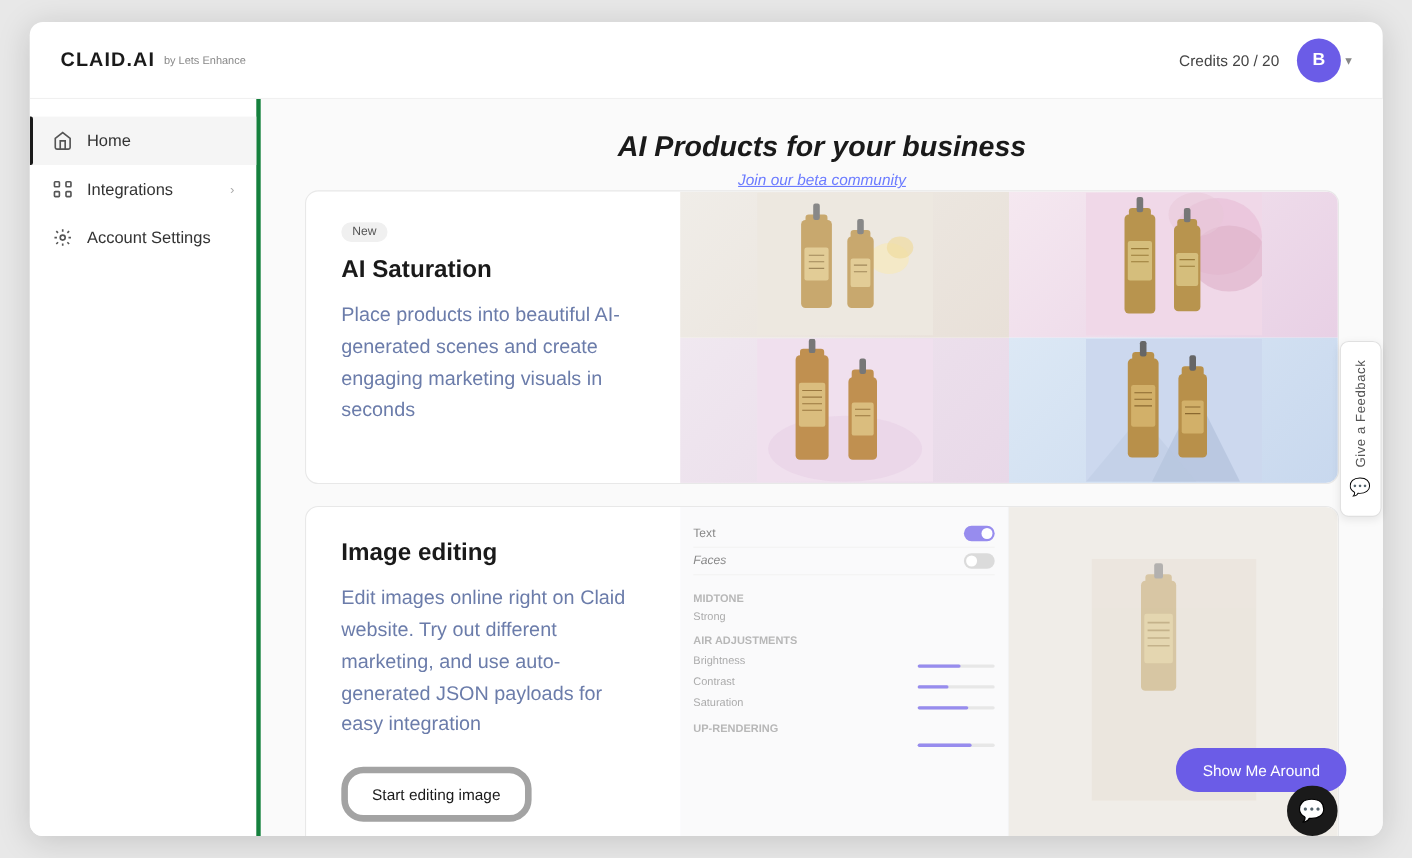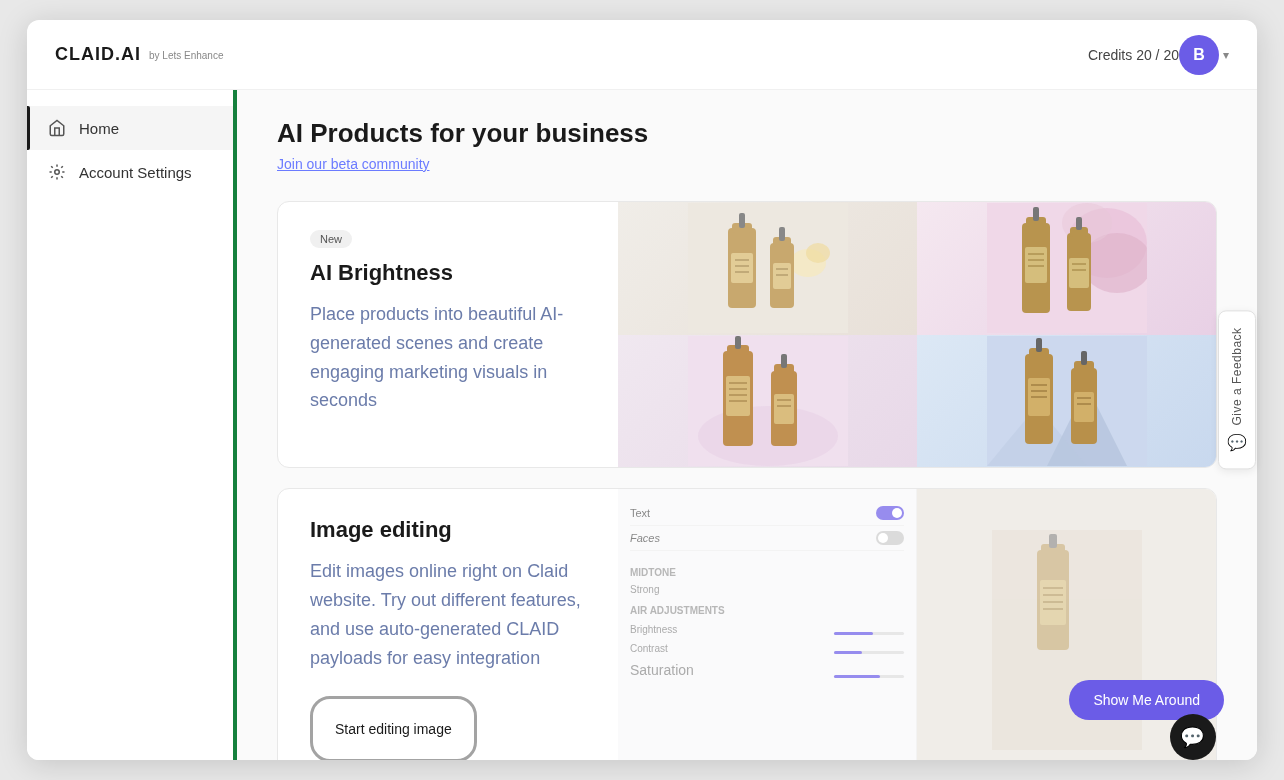--- a/index.html
+++ b/index.html
@@ -45,20 +45,21 @@
       color: #1a1a1a;
     }
     .logo-sub {
       font-size: 10px;
       color: #888;
       margin-top: 2px;
     }
     .top-right {
       display: flex;
       align-items: center;
+      gap: 16px;
     }
     .credits-badge {
       font-size: 14px;
       color: #444;
     }
     .avatar {
       width: 40px;
       height: 40px;
       border-radius: 50%;
       background: #6b5ce7;
@@ -133,21 +134,22 @@
       font-size: 12px;
     }
     
     .content {
       flex: 1;
       overflow-y: auto;
       padding: 28px 40px;
       background: #fafafa;
     }
     .page-header {
-      margin-bottom: 28px;
+      text-align: center;
+      font-style: italic;
     }
     .page-title {
       font-size: 26px;
       font-weight: 700;
       color: #1a1a1a;
       margin-bottom: 6px;
     }
     .beta-link {
       color: #6b7bff;
       font-size: 14px;
@@ -203,23 +205,23 @@
       padding: 12px 22px;
       font-size: 14px;
       font-weight: 500;
       cursor: pointer;
       width: fit-content;
     }
     .btn-secondary {
       display: inline-block;
       background: #fff;
       color: #1a1a1a;
-      border: 3px solid #a3a3a3;
+      border: 6px solid #a3a3a3;
       border-radius: 20px;
-      padding: 22px 22px;
+      padding: 11px 22px;
       font-size: 14px;
       font-weight: 400;
       cursor: pointer;
       width: fit-content;
     }
     
     .card-right {
       flex: 1;
       display: grid;
       grid-template-columns: 1fr 1fr;
@@ -420,39 +422,51 @@
           <svg width="18" height="18" viewBox="0 0 24 24" fill="none" stroke="currentColor" stroke-width="2">
             <path d="M3 9l9-7 9 7v11a2 2 0 0 1-2 2H5a2 2 0 0 1-2-2z"></path>
             <polyline points="9 22 9 12 15 12 15 22"></polyline>
           </svg>
         </span>
         <span>Home</span>
       </div>
       <div class="sidebar-item">
         <span class="sidebar-icon">
           <svg width="18" height="18" viewBox="0 0 24 24" fill="none" stroke="currentColor" stroke-width="2">
+            <rect x="2" y="3" width="6" height="6" rx="1"></rect>
+            <rect x="16" y="3" width="6" height="6" rx="1"></rect>
+            <rect x="2" y="15" width="6" height="6" rx="1"></rect>
+            <rect x="16" y="15" width="6" height="6" rx="1"></rect>
+          </svg>
+        </span>
+        <span>Integrations</span>
+        <span class="sidebar-arrow">›</span>
+      </div>
+      <div class="sidebar-item">
+        <span class="sidebar-icon">
+          <svg width="18" height="18" viewBox="0 0 24 24" fill="none" stroke="currentColor" stroke-width="2">
             <circle cx="12" cy="12" r="3"></circle>
             <path d="M12 2v3M12 19v3M4.22 4.22l2.12 2.12M17.66 17.66l2.12 2.12M2 12h3M19 12h3M4.22 19.78l2.12-2.12M17.66 6.34l2.12-2.12"></path>
           </svg>
         </span>
         <span>Account Settings</span>
       </div>
     </div>
 
     <div class="content">
 
       <div class="page-header">
         <h1 class="page-title">AI Products for your business</h1>
         <a class="beta-link">Join our beta community</a>
       </div>
 
       <div class="card">
         <div class="card-left">
           <span class="card-badge">New</span>
-          <h2 class="card-title">AI Brightness</h2>
+          <h2 class="card-title">AI Saturation</h2>
           <p class="card-desc">Place products into beautiful AI-generated scenes and create engaging marketing visuals in seconds</p>
         </div>
         <div class="card-right">
 
           <div class="product-img product-img-1">
             <svg width="160" height="130" viewBox="0 0 160 130">
 
               <rect width="160" height="130" fill="#ede8e0"></rect>
 
               <ellipse cx="120" cy="60" rx="18" ry="14" fill="#f5e8c0" opacity="0.8"></ellipse>
@@ -547,21 +561,21 @@
               <line x1="90" y1="62" x2="104" y2="62" stroke="#8a6830" stroke-width="1"></line>
               <line x1="90" y1="68" x2="104" y2="68" stroke="#8a6830" stroke-width="1"></line>
             </svg>
           </div>
         </div>
       </div>
 
       <div class="card">
         <div class="card-left">
           <h2 class="card-title">Image editing</h2>
-          <p class="card-desc">Edit images online right on Claid website. Try out different features, and use auto-generated CLAID payloads for easy integration</p>
+          <p class="card-desc">Edit images online right on Claid website. Try out different marketing, and use auto-generated JSON payloads for easy integration</p>
           <button class="btn-secondary">Start editing image</button>
         </div>
 
         <div class="editing-card-right">
           <div class="editing-panel">
 
             <div class="panel-row">
               <span style="font-size:11px;color:#555;">Text</span>
               <div class="panel-toggle">
                 <div class="toggle-dot"></div>
@@ -589,23 +603,32 @@
                   <div class="panel-slider-fill" style="width:55%"></div>
                 </div>
               </div>
               <div class="panel-slider-row">
                 <span style="font-size:10px;color:#888;">Contrast</span>
                 <div class="panel-slider">
                   <div class="panel-slider-fill" style="width:40%"></div>
                 </div>
               </div>
               <div class="panel-slider-row">
-                <span style="font-size:14px;color:#888;">Saturation</span>
+                <span style="font-size:10px;color:#888;">Saturation</span>
                 <div class="panel-slider">
                   <div class="panel-slider-fill" style="width:65%"></div>
+                </div>
+              </div>
+            </div>
+            <div class="panel-section">
+              <div class="panel-section-title">Up-rendering</div>
+              <div class="panel-slider-row">
+                <span style="font-size:10px;color:#888;"></span>
+                <div class="panel-slider">
+                  <div class="panel-slider-fill" style="width:70%"></div>
                 </div>
               </div>
             </div>
           </div>
 
           <div class="editing-preview">
             <svg width="150" height="220" viewBox="0 0 150 220" opacity="0.5">
               <rect width="150" height="220" fill="#e8e0d5"></rect>
               <rect x="45" y="20" width="32" height="100" rx="4" fill="#c0a060"></rect>
               <rect x="49" y="14" width="24" height="11" rx="3" fill="#c0a060"></rect>

